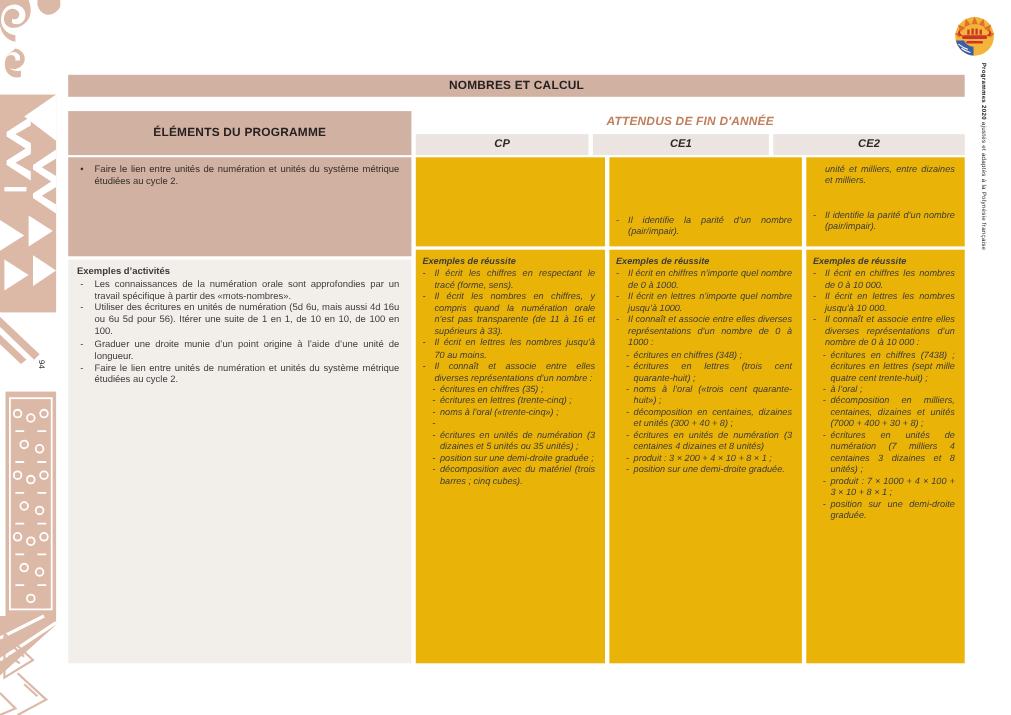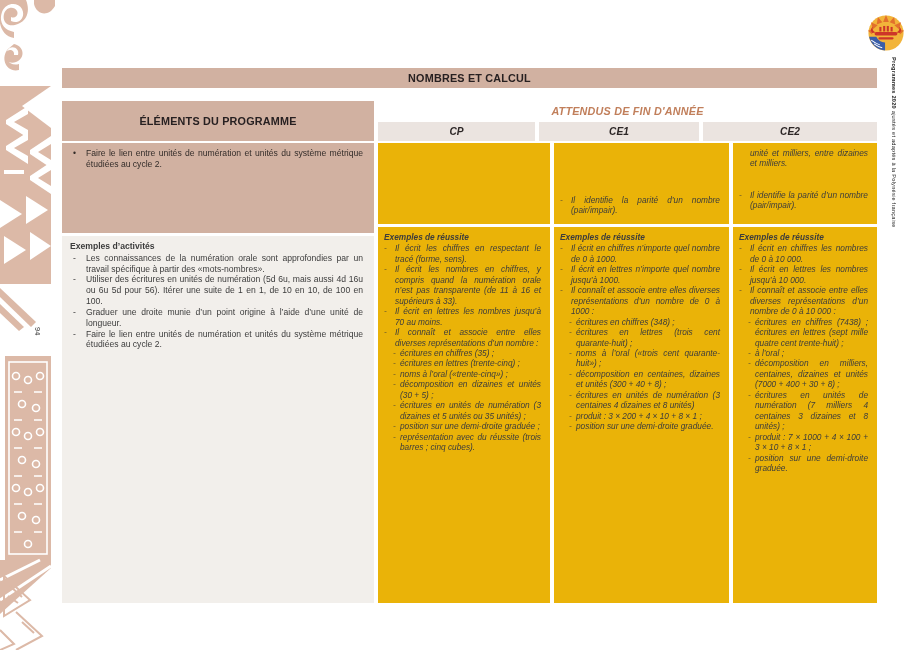--- a/index.html
+++ b/index.html
@@ -249,33 +249,32 @@
                 <div class="li sub">
                   <span class="m">-</span>
                   <span class="t">écritures en lettres (trente-cinq) ;</span>
                 </div>
                 <div class="li sub">
                   <span class="m">-</span>
                   <span class="t">noms à l’oral («trente-cinq») ;</span>
                 </div>
                 <div class="li sub">
                   <span class="m">-</span>
-                  <span class="t">décomposition en dizaines et unités (30 + 5) ;</span>
                 </div>
                 <div class="li sub">
                   <span class="m">-</span>
                   <span class="t">écritures en unités de numération (3 dizaines et 5 unités ou 35 unités) ;</span>
                 </div>
                 <div class="li sub">
                   <span class="m">-</span>
                   <span class="t">position sur une demi-droite graduée ;</span>
                 </div>
                 <div class="li sub">
                   <span class="m">-</span>
-                  <span class="t">représentation avec du réussite (trois barres ; cinq cubes).</span>
+                  <span class="t">décomposition avec du matériel (trois barres ; cinq cubes).</span>
                 </div>
               </div>
           </div>
           <div class="cell white w-ce1">
             <div class="cell-title">Exemples de réussite</div>
             <div>
                 <div class="li dash">
                   <span class="m">-</span>
                   <span class="t">Il écrit en chiffres n’importe quel nombre de 0 à 1000.</span>
                 </div>

